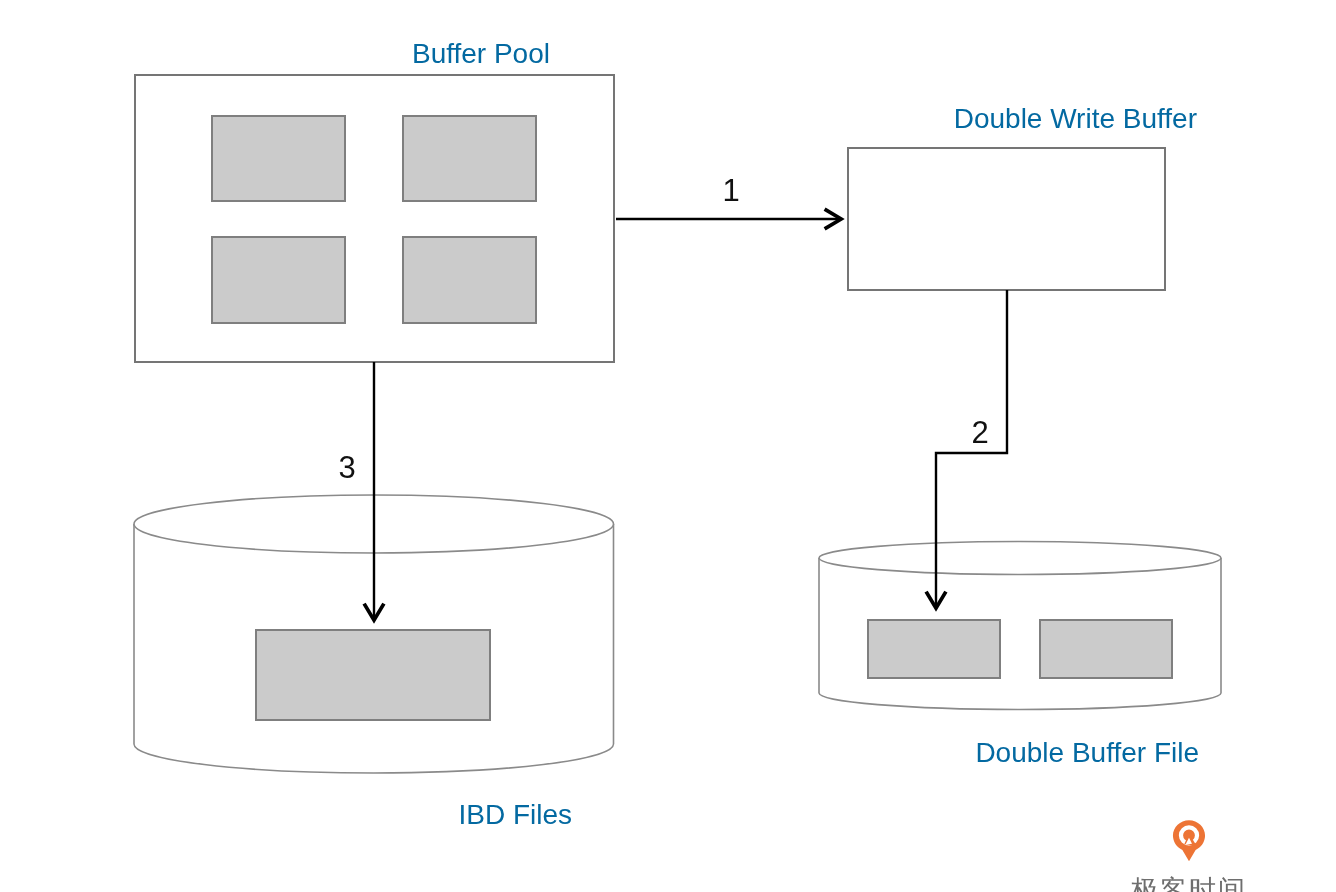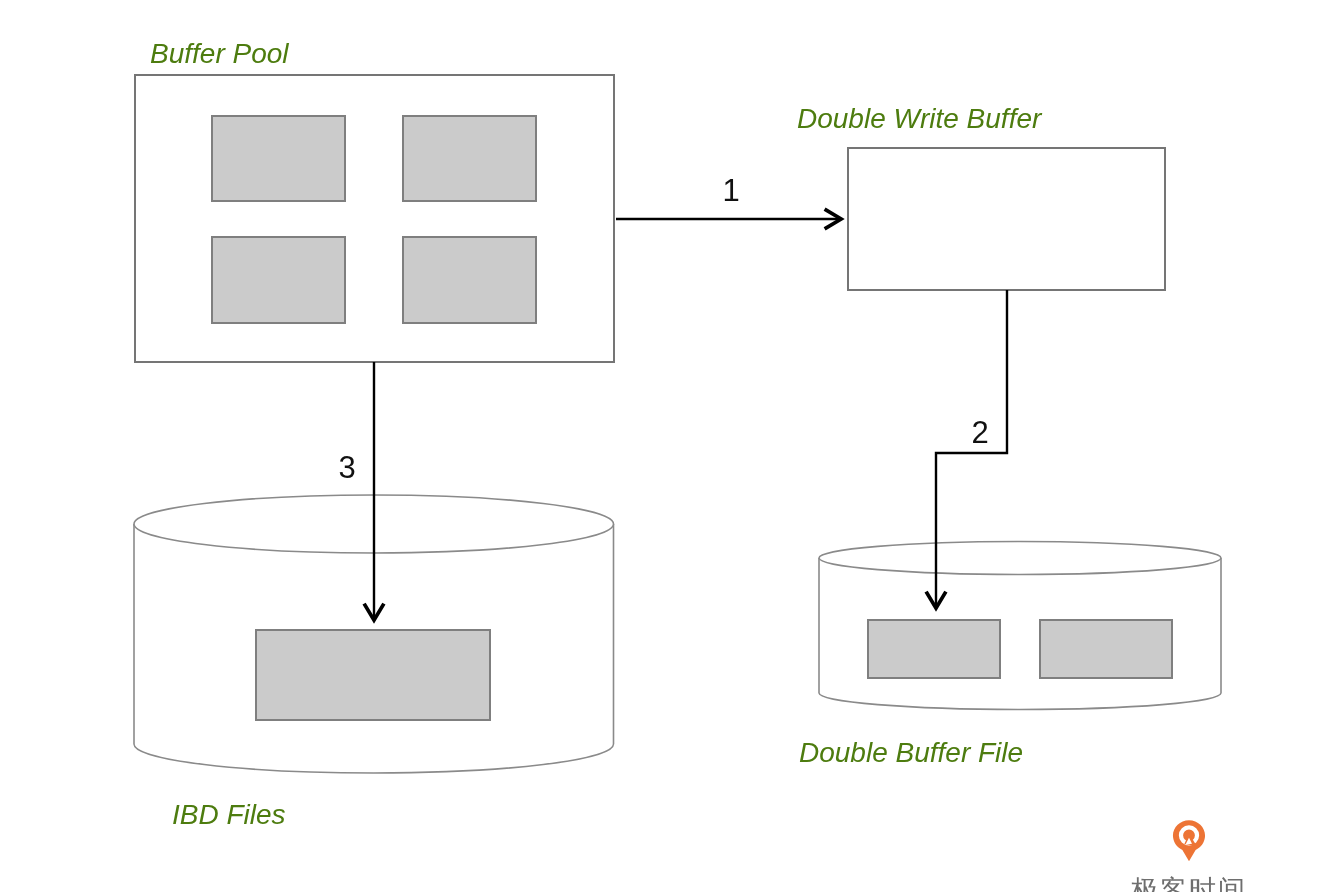--- a/index.html
+++ b/index.html
@@ -35,26 +35,25 @@
     stroke: #8a8a8a;
     stroke-width: 1.6;
   }
   .flow {
     fill: none;
     stroke: #000000;
     stroke-width: 2.4;
   }
   .label {
     position: absolute;
-    text-align: left;
-    color: #4d7c0f;
+    text-align: right;
+    color: #0369a1;
     font-size: 28px;
     line-height: 1.2;
     white-space: nowrap;
-    font-style: italic;
   }
   .num-label {
     position: absolute;
     text-align: center;
     color: #111111;
     font-size: 31px;
     line-height: 1.2;
   }
   .logo {
     position: absolute;

